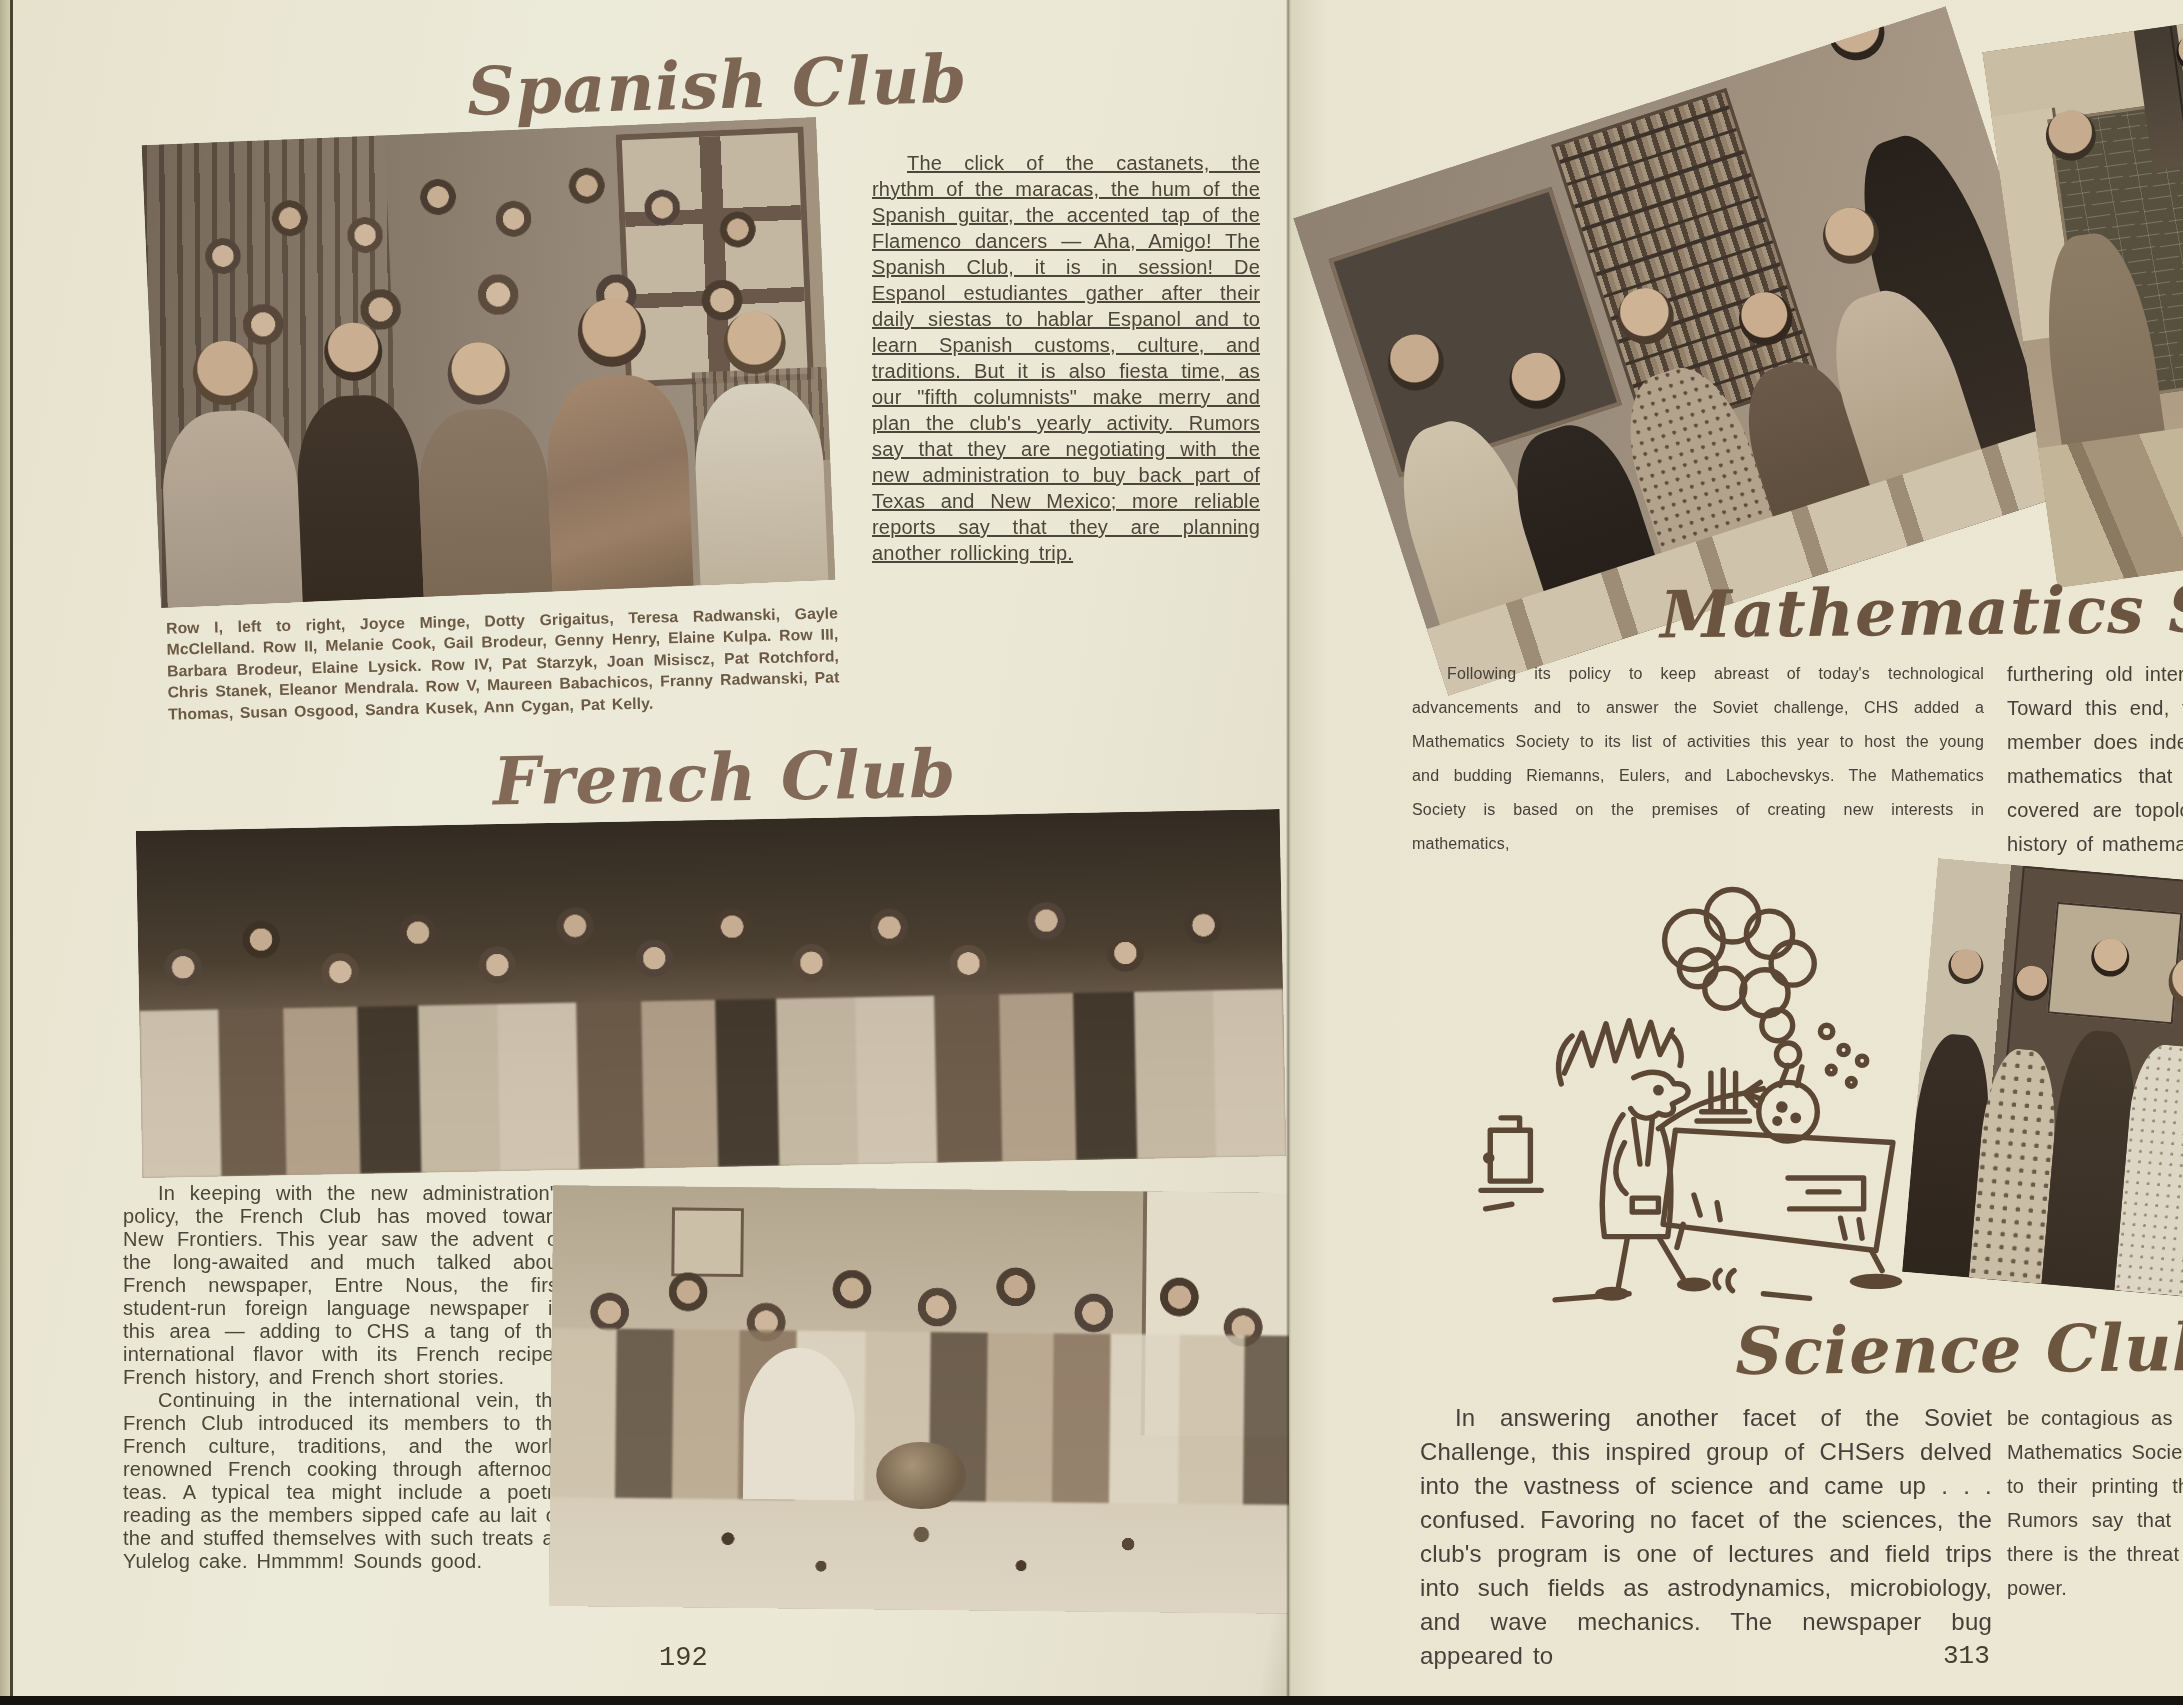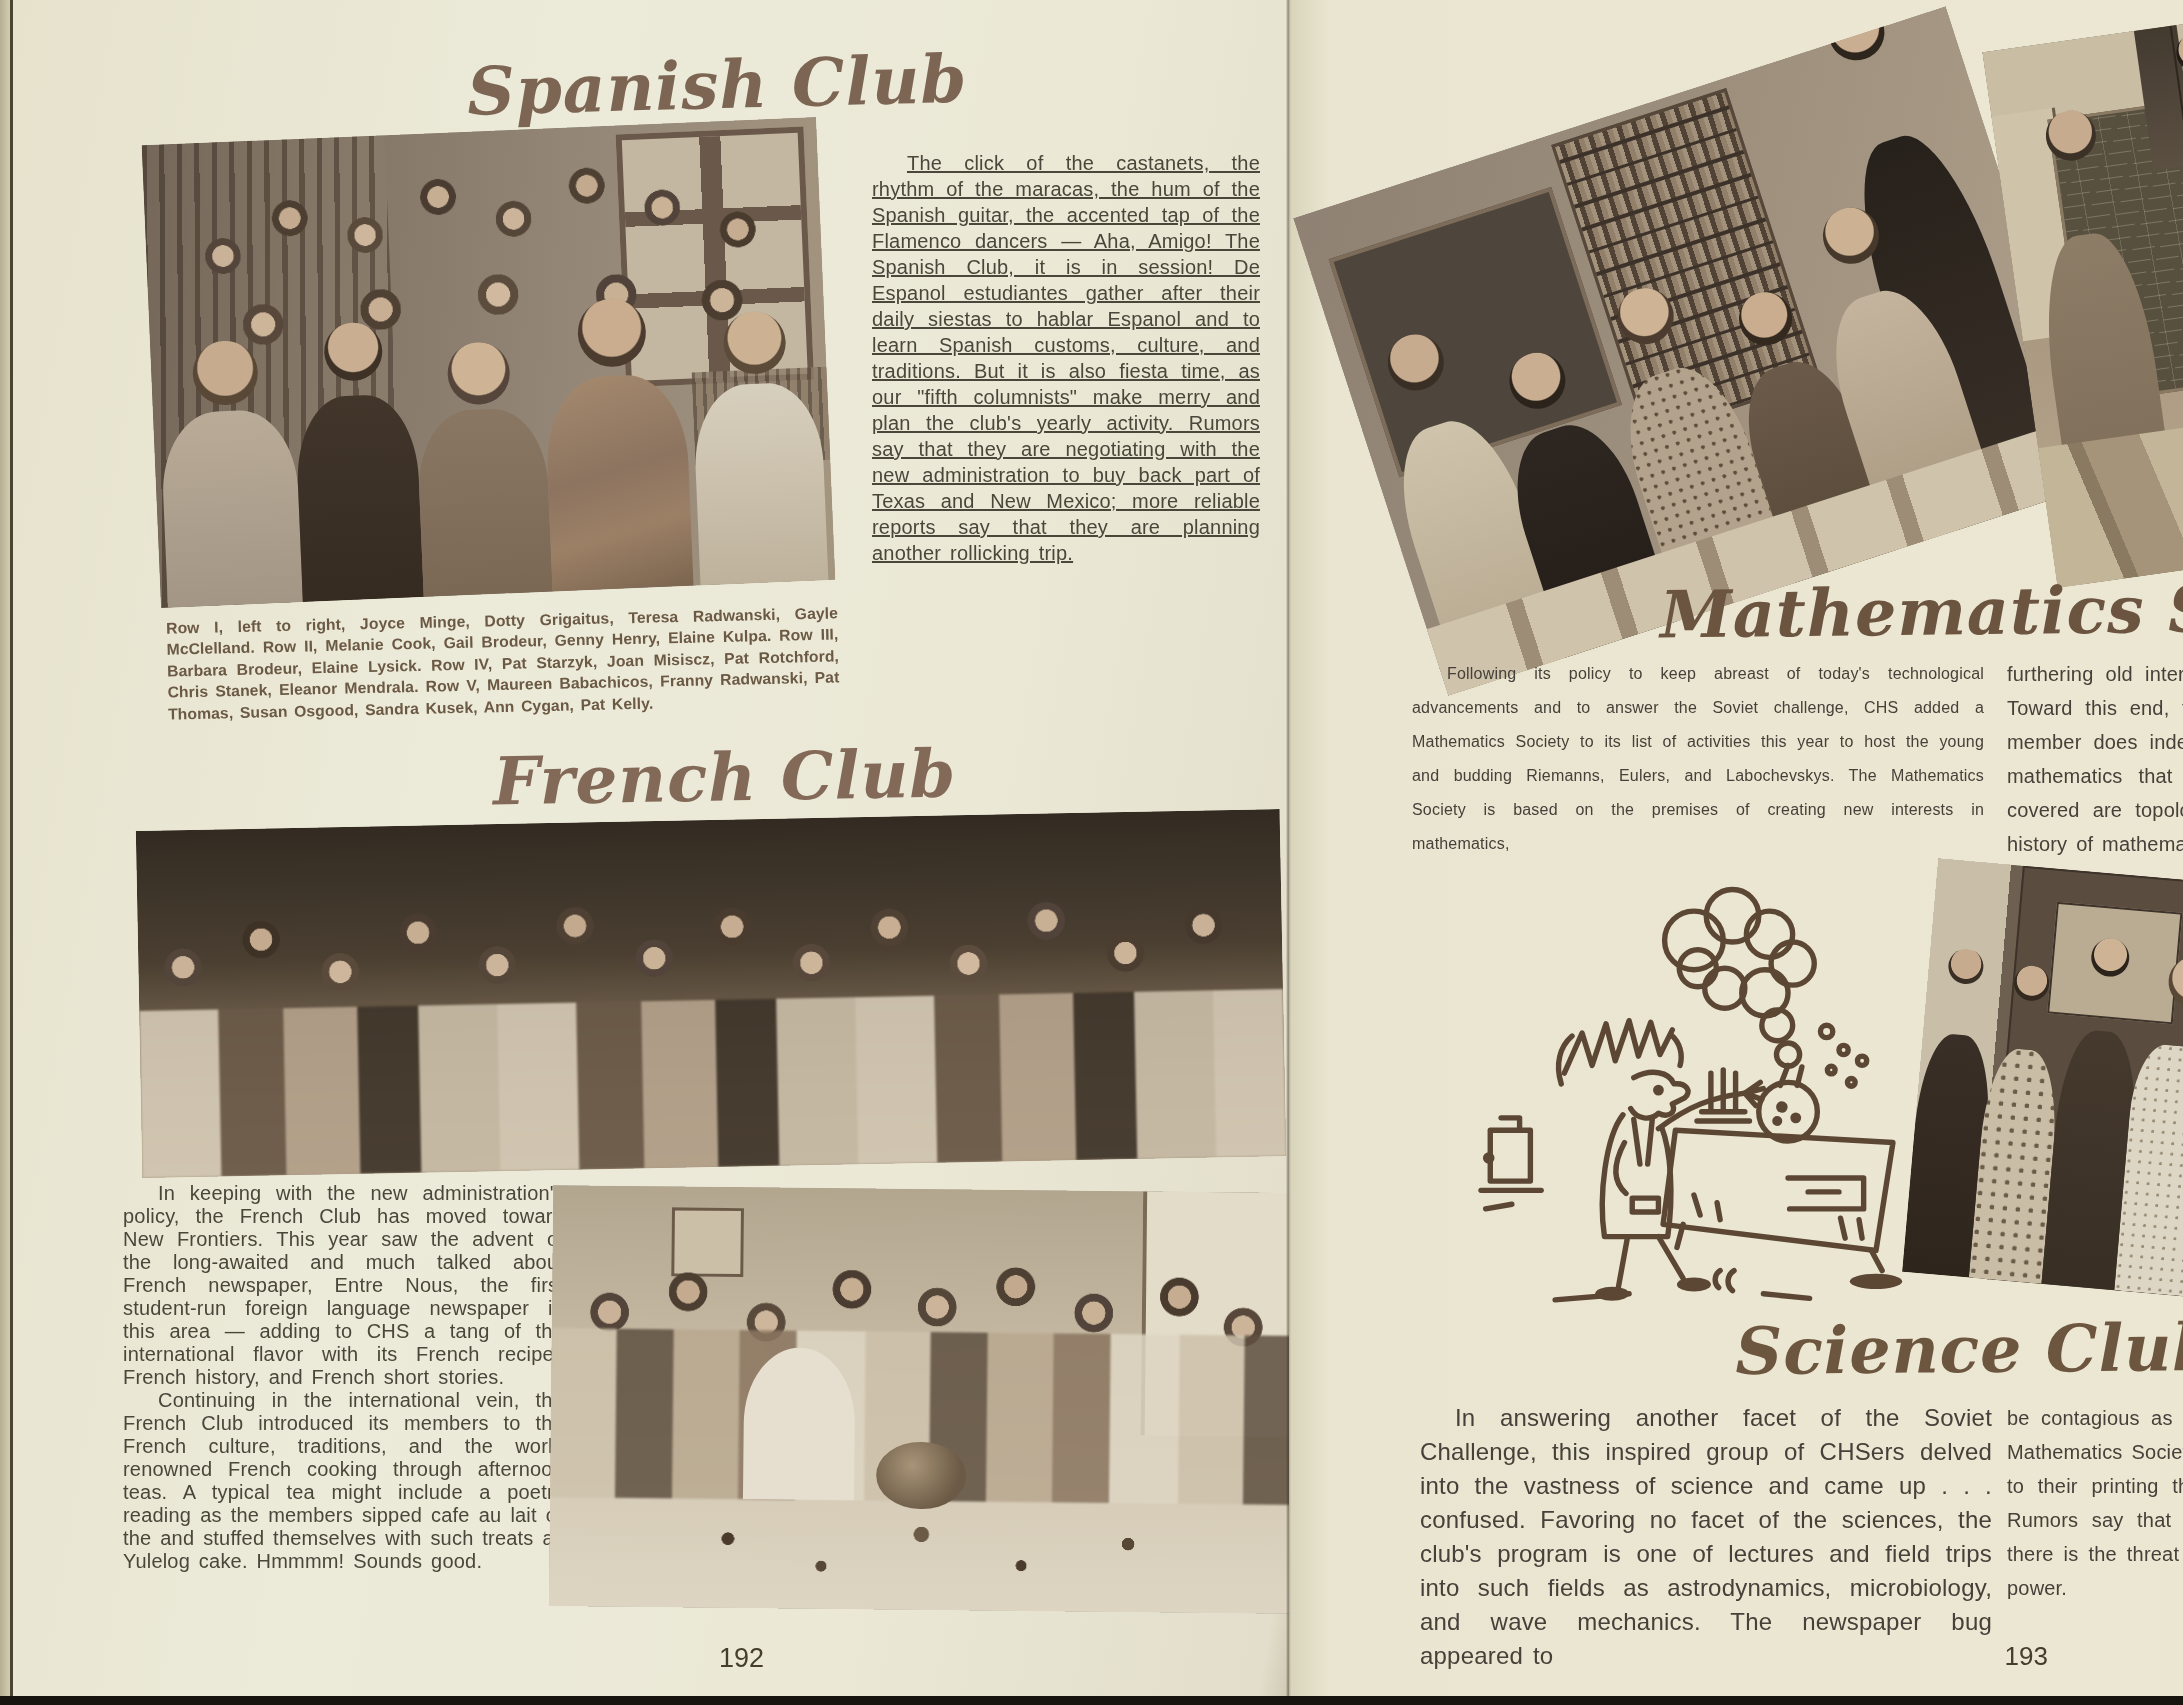--- a/index.html
+++ b/index.html
@@ -31,22 +31,22 @@
     position:absolute;text-align:justify;
     color:#4b463a;letter-spacing:0.2px;word-spacing:3.1px;
   }
   .bodytext p{margin:0;}
   .indent{text-indent:35px;}
   .caption{
     position:absolute;text-align:justify;font-weight:700;
     color:#6b5944;letter-spacing:0.1px;word-spacing:2.2px;
   }
   .pagenum{
-    position:absolute;font-family:Liberation Sans, sans-serif;
-    color:#453e2d;text-align:right;
+    position:absolute;font-family:Liberation Mono, monospace;
+    color:#453e2d;text-align:left;
   }
   .ph{position:absolute;overflow:hidden;box-shadow:inset 0 0 26px rgba(45,35,25,.35);}
   .pl{position:absolute;}
   .bust{position:absolute;bottom:0;border-radius:42% 42% 0 0;}
   .bust::before{
     content:"";position:absolute;left:50%;transform:translateX(-50%);
     top:-36%;width:48%;height:0;padding-top:48%;border-radius:50%;
     background:radial-gradient(circle at 50% 42%, var(--skin,#c7ae93) 0 55%, var(--hair,#4e4033) 58% 100%);
   }
   svg.cartoon{position:absolute;}
@@ -279,19 +279,19 @@
 
   <div class="heading" style="left:437px;top:1311px;width:502px;font-size:65px;color:#6d563f;transform:rotate(-0.5deg);">Science Club</div>
 
   <div class="bodytext" style="left:131px;top:1401px;width:572px;font-size:24px;line-height:34px;color:#45413a;">
     <p class="indent">In answering another facet of the Soviet Challenge, this inspired group of CHSers delved into the vastness of science and came up . . . confused. Favoring no facet of the sciences, the club's program is one of lectures and field trips into such fields as astrodynamics, microbiology, and wave mechanics. The newspaper bug appeared to</p>
   </div>
   <div class="bodytext" style="left:718px;top:1401px;width:572px;font-size:20px;line-height:34px;color:#45413a;">
     <p>be contagious as the Science Club in conjunction with the Mathematics Society published a scientific journal in addition to their printing the programs for the 1961 Science Fair. Rumors say that the club is so scientifically minded that there is the threat that it is developing into the fifth nuclear power.</p>
   </div>
 
-  <div class="pagenum" style="left:654px;top:1641px;width:105px;font-size:26px;">193</div>
+  <div class="pagenum" style="left:654px;top:1641px;width:105px;font-size:26px;">313</div>
 </div>
 
 <div class="edge-strip"></div>
 <div class="edge-line"></div>
 <div class="gutter"></div>
 
 
 </body></html>

